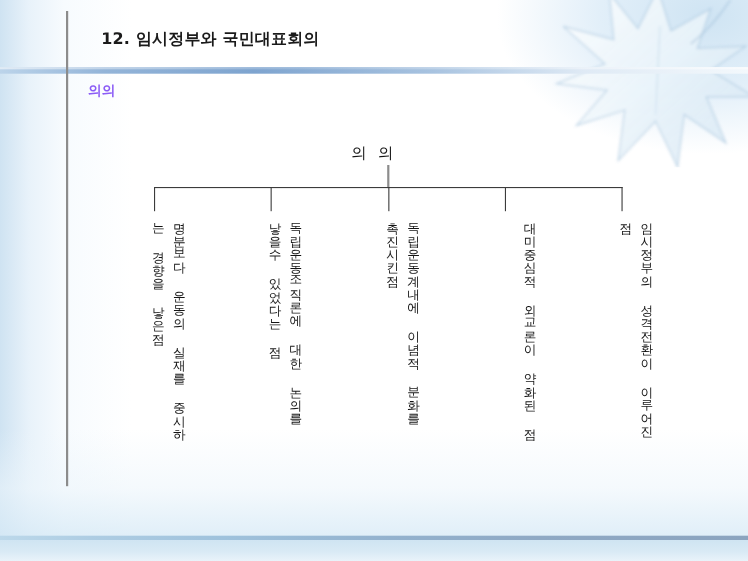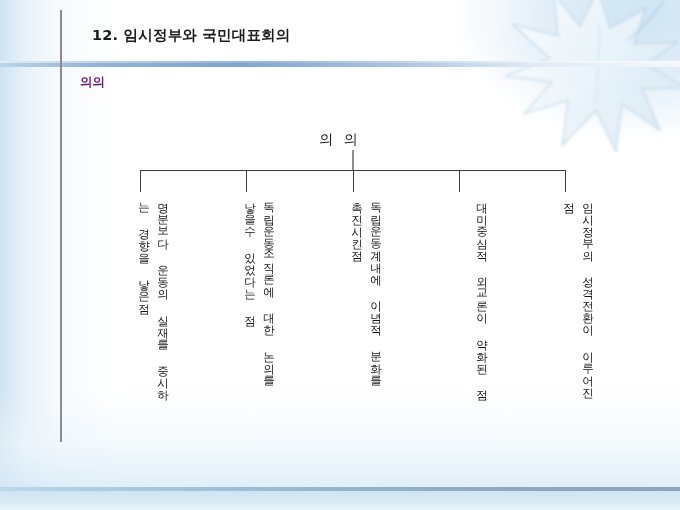--- a/index.html
+++ b/index.html
@@ -101,21 +101,21 @@
     background: #8c8c8c;
   }
 
   
   .subtitle {
     position: absolute;
     left: 80px;
     top: 74px;
     font-size: 12.5px;
     font-weight: bold;
-    color: #701a75;
+    color: #8b5cf6;
   }
 
   
   .bottom-band {
     position: absolute;
     left: 0;
     top: 487px;
     width: 680px;
     height: 4px;
     background: linear-gradient(to right,

